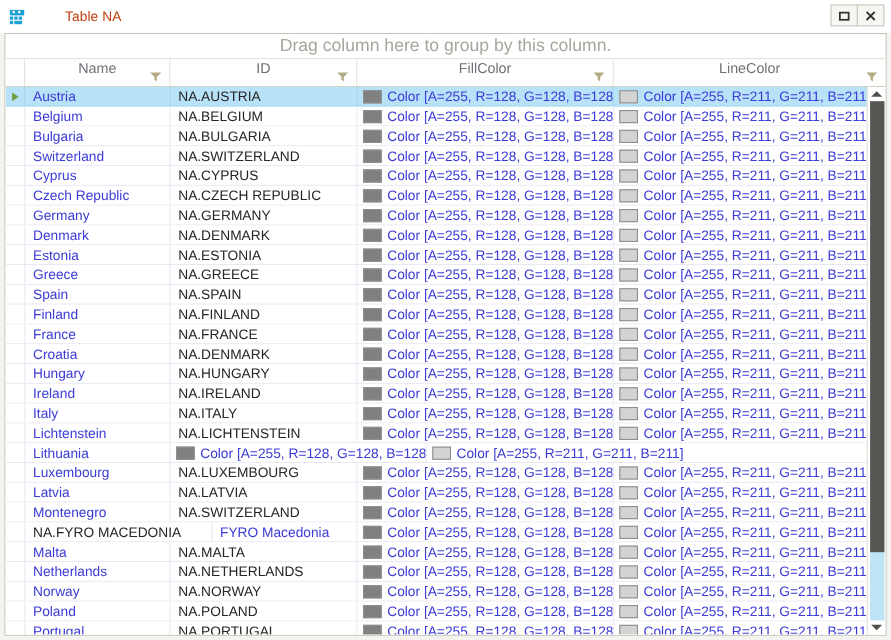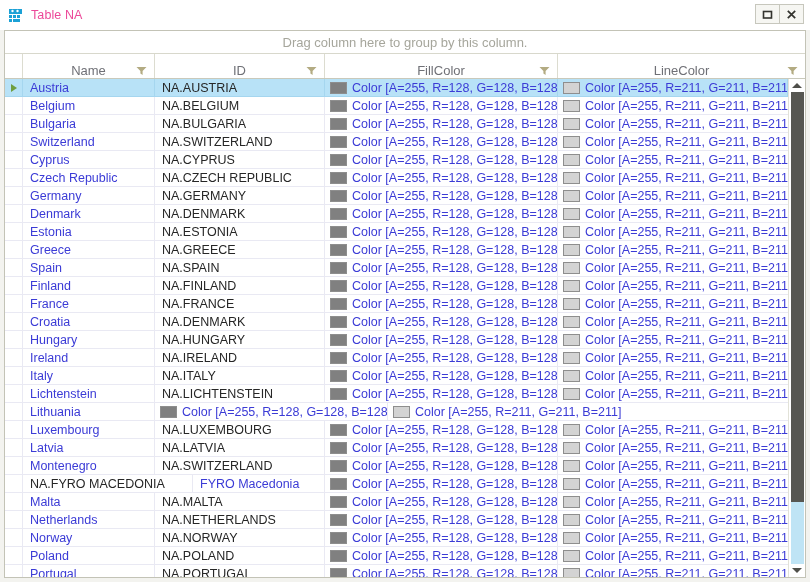--- a/index.html
+++ b/index.html
@@ -36,23 +36,24 @@
   }
   .title-icon {
     width: 17px;
     height: 17px;
     margin-right: 7px;
     flex: 0 0 auto;
     display: block;
   }
   .title-text {
     font-size: 12.5px;
-    color: #ec4899;
+    color: #c2410c;
     letter-spacing: 0.1px;
     white-space: nowrap;
+    margin-left: 28px;
   }
   .win-buttons {
     position: absolute;
     right: 6px;
     top: 4px;
     display: flex;
     gap: 0px;
   }
   .win-btn {
     width: 25px;
@@ -85,21 +86,21 @@
     height: 23px;
     min-height: 23px;
     background: #ffffff;
     border-bottom: 1px solid #d8d8cc;
     display: flex;
     align-items: center;
     justify-content: center;
     box-sizing: border-box;
   }
   .group-panel-text {
-    font-size: 13px;
+    font-size: 16px;
     color: #a6a69c;
     white-space: nowrap;
   }
 
   
   .header-row {
     height: 25px;
     min-height: 25px;
     display: flex;
     background: #ffffff;
@@ -111,21 +112,21 @@
     min-width: 18px;
     border-right: 1px solid #dcdcd0;
     box-sizing: border-box;
     background: #ffffff;
   }
   .hdr-cell {
     position: relative;
     border-right: 1px solid #dcdcd0;
     box-sizing: border-box;
     display: flex;
-    align-items: flex-end;
+    align-items: flex-start;
     justify-content: center;
     background: #ffffff;
     cursor: pointer;
   }
   .hdr-cell:last-child { border-right: none; }
   .hdr-label {
     font-size: 13px;
     color: #6f7076;
     white-space: nowrap;
   }

